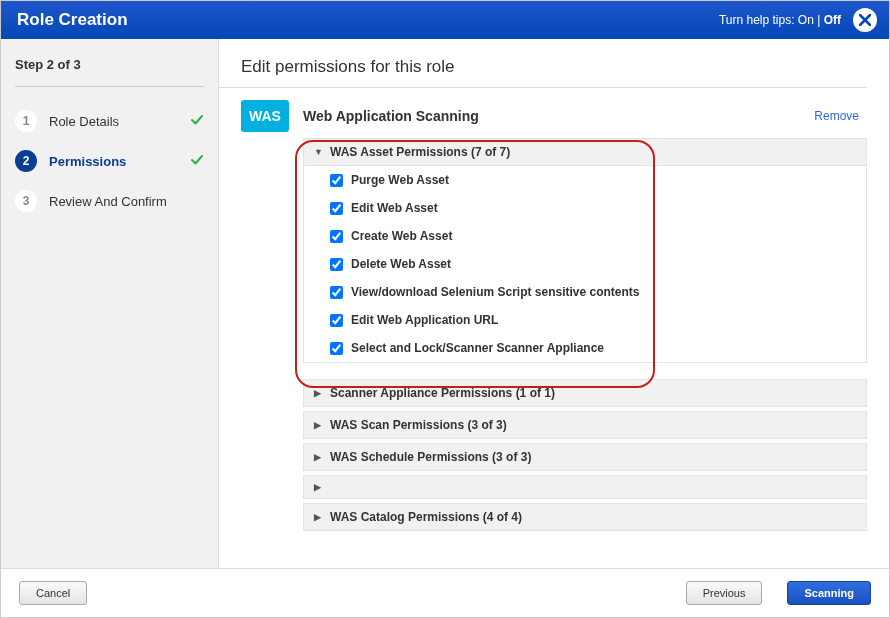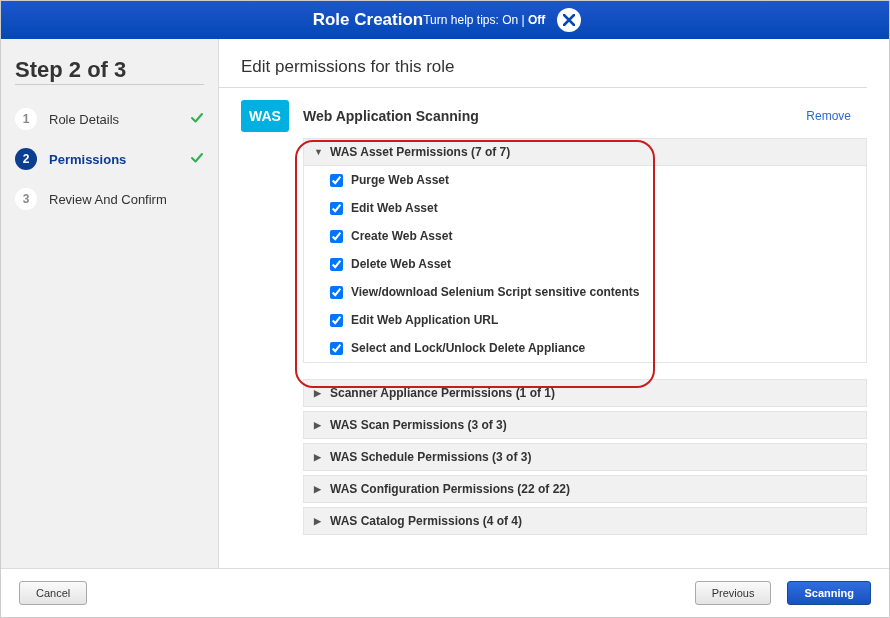--- a/index.html
+++ b/index.html
@@ -1,48 +1,48 @@
 <!DOCTYPE html>
 <html><head>
 <meta charset="utf-8">
 <style>
   * { box-sizing: border-box; margin: 0; padding: 0; }
   body { font-family: Arial, Helvetica, sans-serif; font-size: 13px; color: #333; background: #fff; }
   .dialog { width: 890px; height: 618px; border: 1px solid #ccc; display: flex; flex-direction: column; position: relative; }
-  .header { background: linear-gradient(#1e56cc, #0348b5); color: #fff; height: 38px; display: flex; align-items: center; justify-content: center; padding: 0 12px 0 16px; }
+  .header { background: linear-gradient(#1e56cc, #0348b5); color: #fff; height: 38px; display: flex; align-items: center; justify-content: space-between; padding: 0 12px 0 16px; }
   .header-title { font-size: 17px; font-weight: bold; }
   .header-right { display: flex; align-items: center; gap: 12px; font-size: 12px; }
   .close-btn { width: 24px; height: 24px; border-radius: 50%; background: #fff; color: #0348b5; display: flex; align-items: center; justify-content: center; font-weight: bold; cursor: pointer; }
   .body { flex: 1; display: flex; overflow: hidden; }
   .sidebar { width: 218px; background: #f1f1f1; border-right: 1px solid #ddd; padding: 18px 14px; }
-  .step-title { font-size: 22px; font-weight: bold; margin-bottom: 1px; }
+  .step-title { font-size: 13px; font-weight: bold; margin-bottom: 14px; }
   .step-divider { border-bottom: 1px solid #ccc; margin-bottom: 14px; }
   .step-item { display: flex; align-items: center; gap: 12px; padding: 9px 0; cursor: pointer; }
   .step-num { width: 22px; height: 22px; border-radius: 50%; background: #fff; color: #888; display: flex; align-items: center; justify-content: center; font-size: 12px; font-weight: bold; flex-shrink: 0; }
   .step-item.active .step-num { background: #0b3d91; color: #fff; }
   .step-label { flex: 1; font-size: 13px; color: #333; }
   .step-item.active .step-label { color: #0b3d91; font-weight: bold; }
   .step-check { color: #2bb24c; font-weight: bold; font-size: 14px; }
   .main { flex: 1; display: flex; flex-direction: column; overflow: hidden; }
   .main-heading { font-size: 17px; padding: 18px 22px 10px 22px; }
   .main-divider { border-bottom: 1px solid #ddd; margin: 0 22px 12px 0; }
   .content-scroll { flex: 1; overflow-y: auto; padding: 0 22px 0 22px; overflow-x: hidden; }
   .module-row { display: flex; align-items: center; gap: 14px; margin-bottom: 6px; position: relative; }
   .mod-badge { width: 48px; height: 32px; background: #00b0e0; color: #fff; font-weight: bold; font-size: 14px; display: flex; align-items: center; justify-content: center; border-radius: 3px; }
   .mod-title { font-size: 14px; font-weight: bold; }
-  .remove-link { color: #2a6ad6; font-size: 12px; cursor: pointer; position: absolute; right: 16px; }
+  .remove-link { color: #2a6ad6; font-size: 12px; cursor: pointer; position: absolute; right: 8px; }
   .group-header { background: #f1f1f1; border: 1px solid #e4e4e4; padding: 6px 10px; font-size: 12px; font-weight: bold; display: flex; align-items: center; gap: 6px; cursor: pointer; margin-top: 4px; }
   .group-header .arrow { font-size: 9px; color: #555; width: 10px; }
   .perm-list { border: 1px solid #e4e4e4; border-top: none; }
   .perm-item { padding: 7px 10px 7px 26px; font-size: 12px; font-weight: bold; display: flex; align-items: center; gap: 8px; }
   .highlight-box { position: absolute; border: 2px solid #c91d1d; border-radius: 18px; pointer-events: none; }
   .footer { border-top: 1px solid #ddd; padding: 12px 18px; display: flex; justify-content: space-between; align-items: center; background: #fff; }
   .btn { background: linear-gradient(#fafafa, #e4e4e4); border: 1px solid #aaa; border-radius: 3px; padding: 5px 16px; font-size: 11px; cursor: pointer; color: #333; }
   .btn-primary { background: linear-gradient(#2f6ee0, #1a50c0); color: #fff; border-color: #164a94; font-weight: bold; }
-  .footer-right { display: flex; gap: 16px; }
+  .footer-right { display: flex; gap: 25px; }
   .content-wrap { position: relative; }
 </style>
 </head>
 <body>
 
 <div class="dialog">
 
   <div class="header">
     <div class="header-title">Role Creation</div>
     <div class="header-right">
@@ -124,40 +124,39 @@
               <div class="perm-item">
                 <input type="checkbox" checked="" style="">
                 <span>View/download Selenium Script sensitive contents</span>
               </div>
               <div class="perm-item">
                 <input type="checkbox" checked="" style="">
                 <span>Edit Web Application URL</span>
               </div>
               <div class="perm-item">
                 <input type="checkbox" checked="" style="">
-                <span>Select and Lock/Unlock Delete Appliance</span>
+                <span>Select and Lock/Scanner Scanner Appliance</span>
               </div>
             </div>
 
           <div id="collapsed-groups" style="margin-left:62px; margin-top:16px;">
               <div class="group-header">
                 <span class="arrow">▶</span>
                 <span>Scanner Appliance Permissions (1 of 1)</span>
               </div>
               <div class="group-header">
                 <span class="arrow">▶</span>
                 <span>WAS Scan Permissions (3 of 3)</span>
               </div>
               <div class="group-header">
                 <span class="arrow">▶</span>
                 <span>WAS Schedule Permissions (3 of 3)</span>
               </div>
               <div class="group-header">
                 <span class="arrow">▶</span>
-                <span>WAS Configuration Permissions (22 of 22)</span>
               </div>
               <div class="group-header">
                 <span class="arrow">▶</span>
                 <span>WAS Catalog Permissions (4 of 4)</span>
               </div>
             </div>
 
           <div class="highlight-box" style="left:54px; top:40px; width:360px; height:248px;"></div>
 
         </div>

